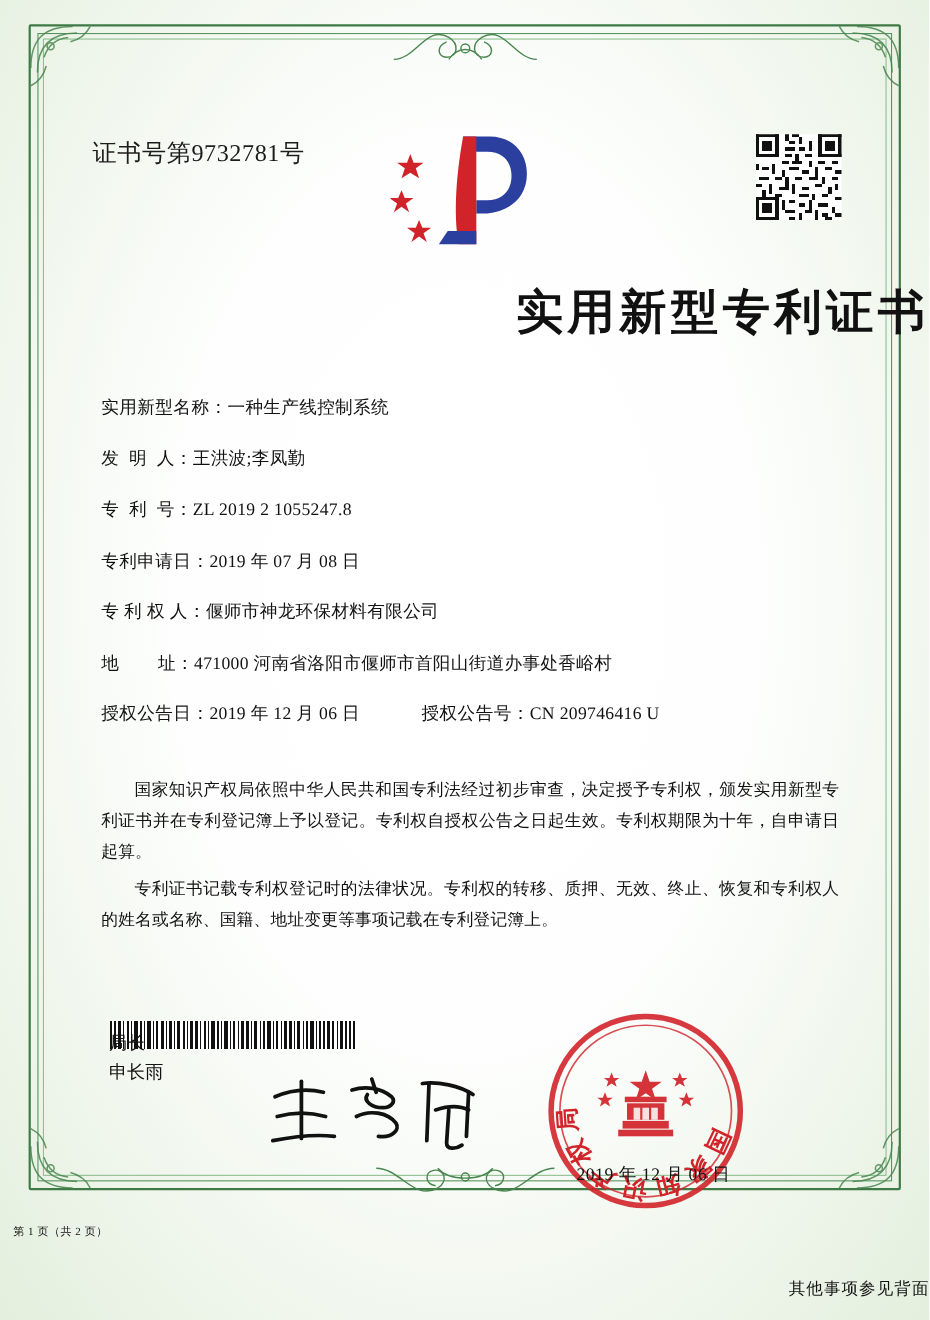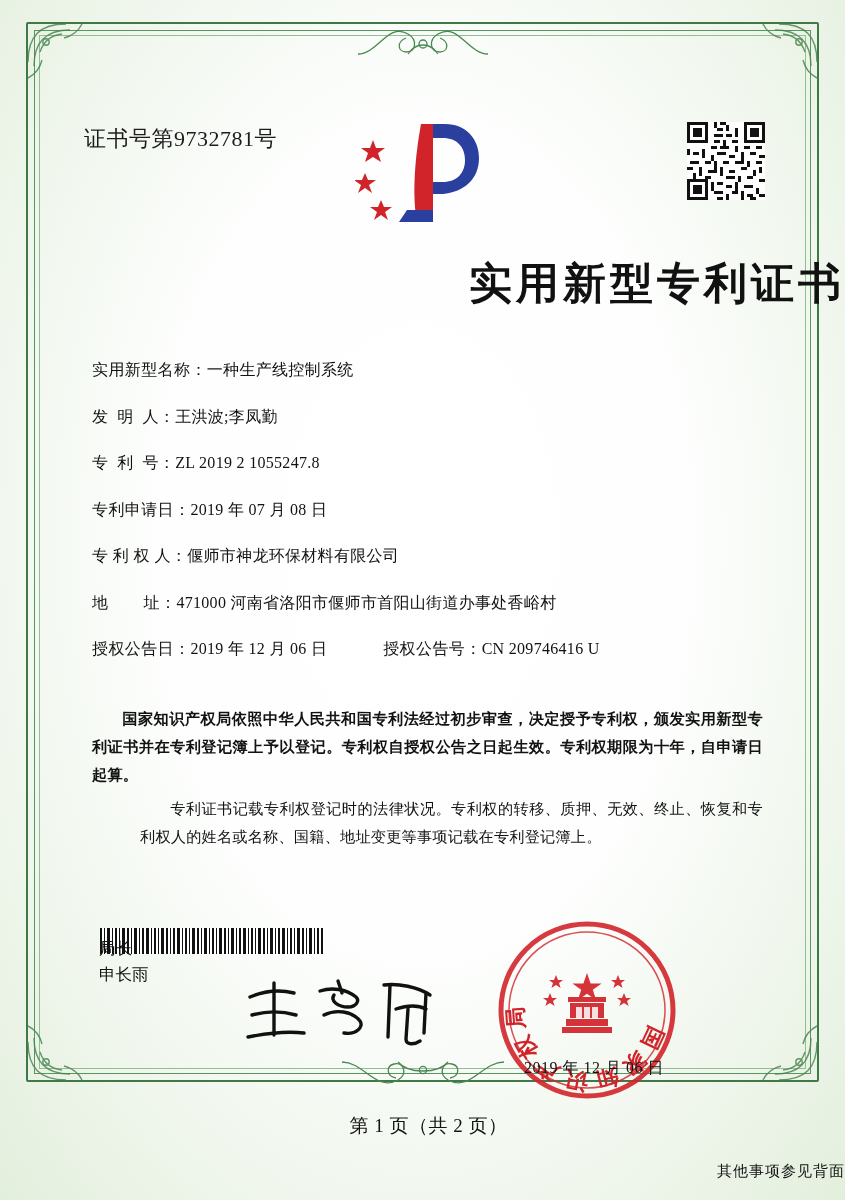--- a/index.html
+++ b/index.html
@@ -90,22 +90,22 @@
   .frow.two .second{
     margin-left:56px;
   }
 
   .para{
     position:absolute;left:92px;right:82px;
     font-size:15.2px;line-height:28px;color:#121212;
     text-align:justify;
     letter-spacing:.2px;
   }
-  #para1{top:705px;font-weight:bold;}
-  #para2{top:795px;margin-left:48px;}
+  #para1{top:705px;}
+  #para2{top:795px;}
   .indent{display:inline-block;width:30px;}
 
   .barcode{
     position:absolute;left:100px;top:928px;width:225px;height:26px;
   }
 
   .sign-label{
     position:absolute;left:99px;top:936px;
     font-size:16.5px;line-height:26px;color:#121212;
   }
@@ -116,21 +116,21 @@
   .seal{
     position:absolute;left:492px;top:915px;width:190px;height:190px;
   }
   .seal-date{
     position:absolute;left:524px;top:1058px;
     font-size:16px;color:#141414;letter-spacing:.5px;
   }
 
   .pagenum{
     position:absolute;left:12px;right:0;top:1113px;
-    text-align:center;font-size:19px;color:#131313;letter-spacing:.5px;
+    font-size:10px;color:#131313;letter-spacing:.5px;
   }
   .footnote{
     position:absolute;left:0;right:0;top:1162px;
     text-align:right;font-size:15px;color:#131313;letter-spacing:1px;
   }
 </style>
 </head>
 <body>
 
 <div class="page">

